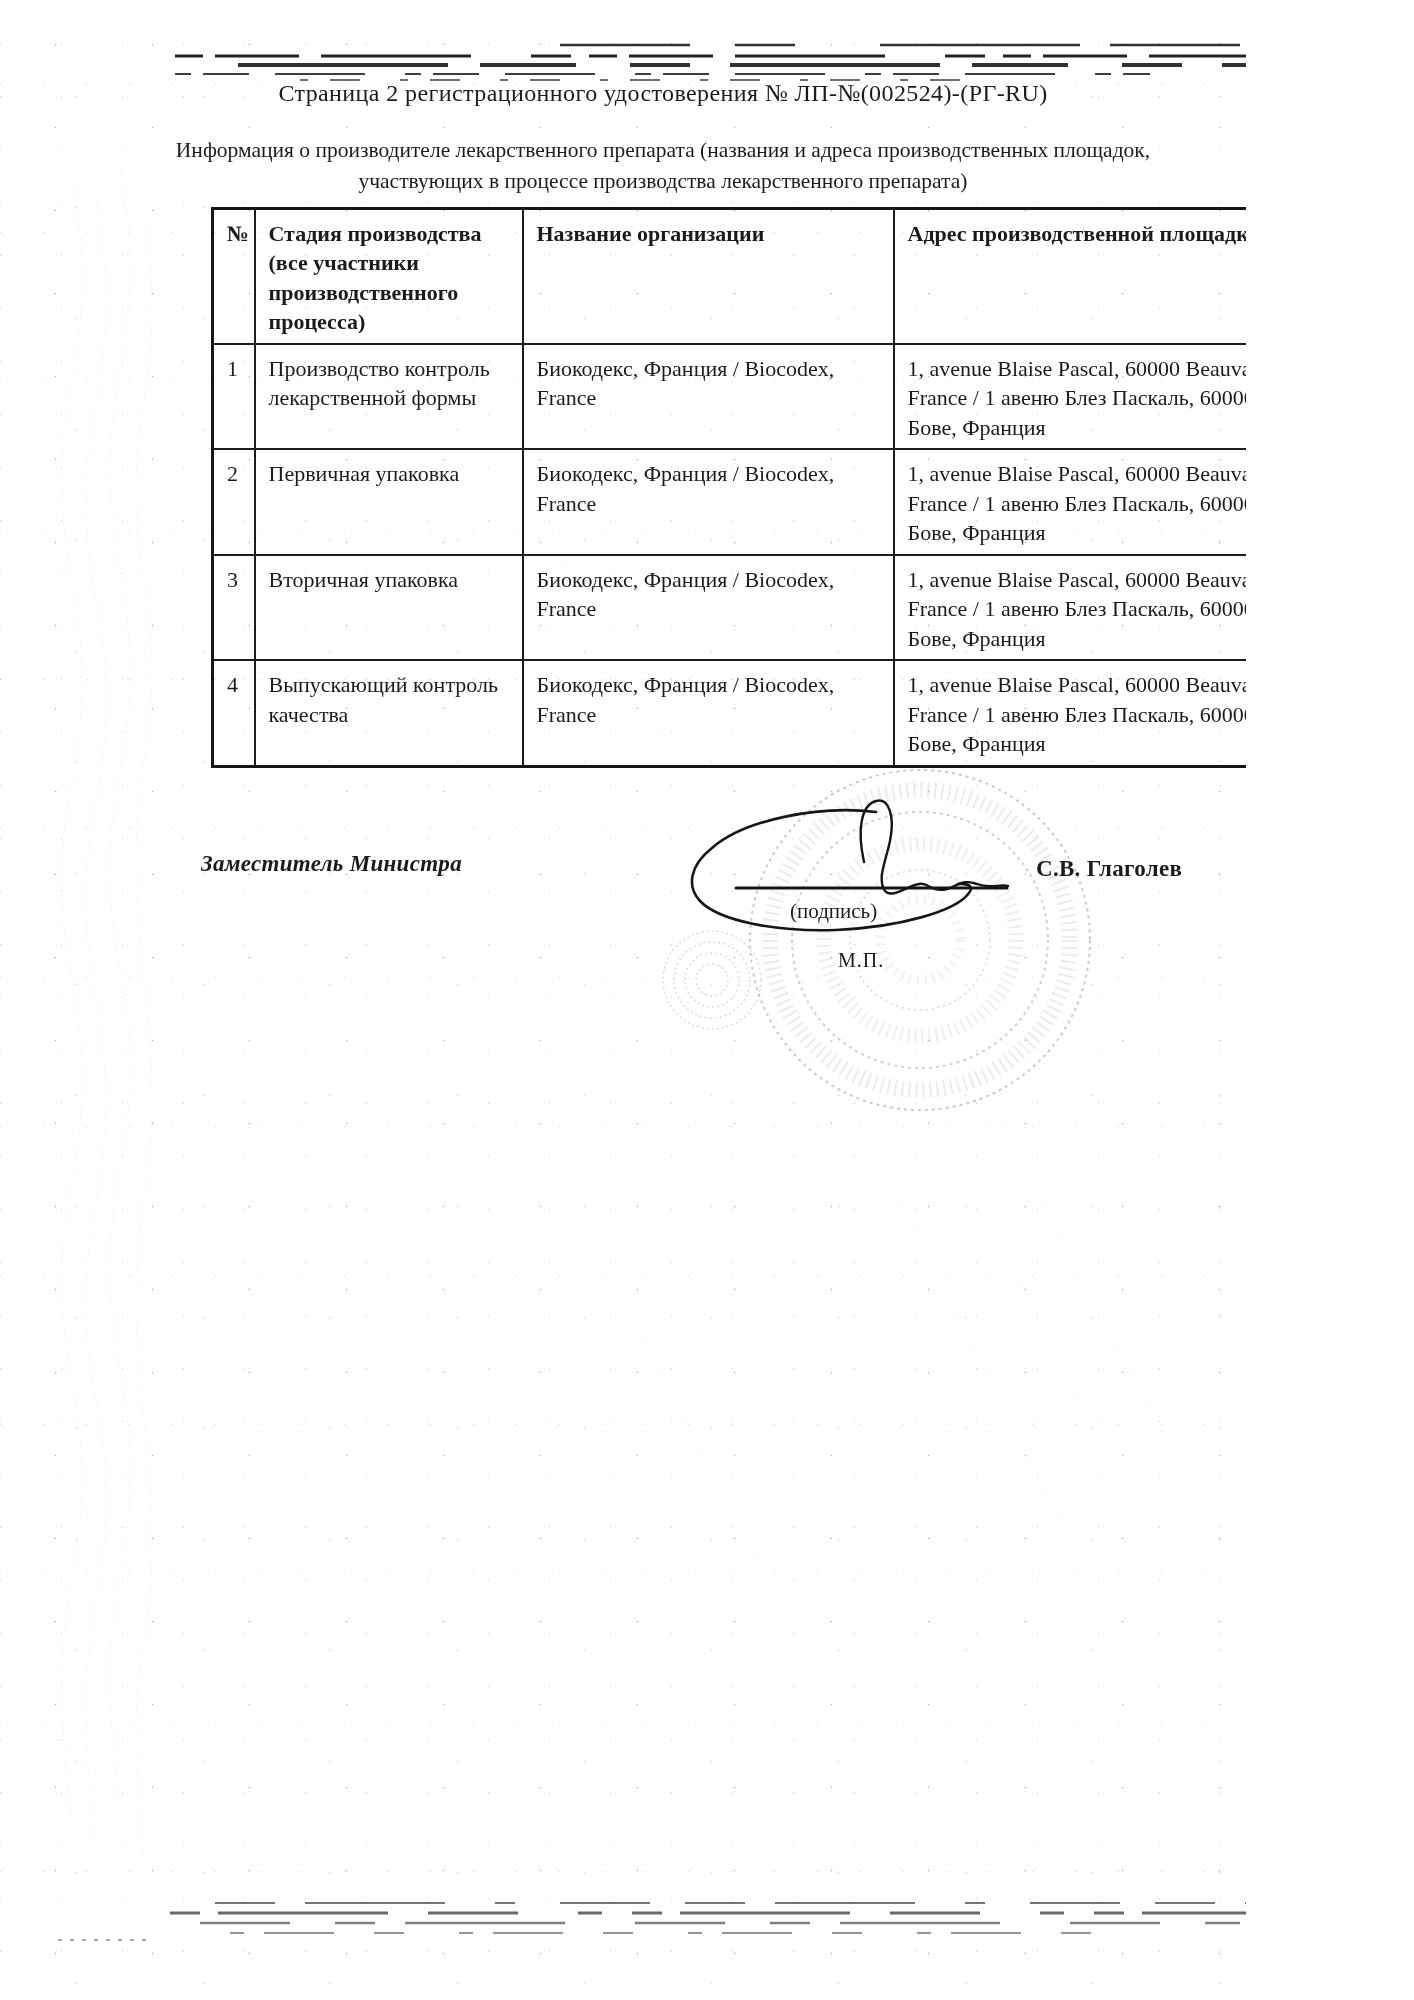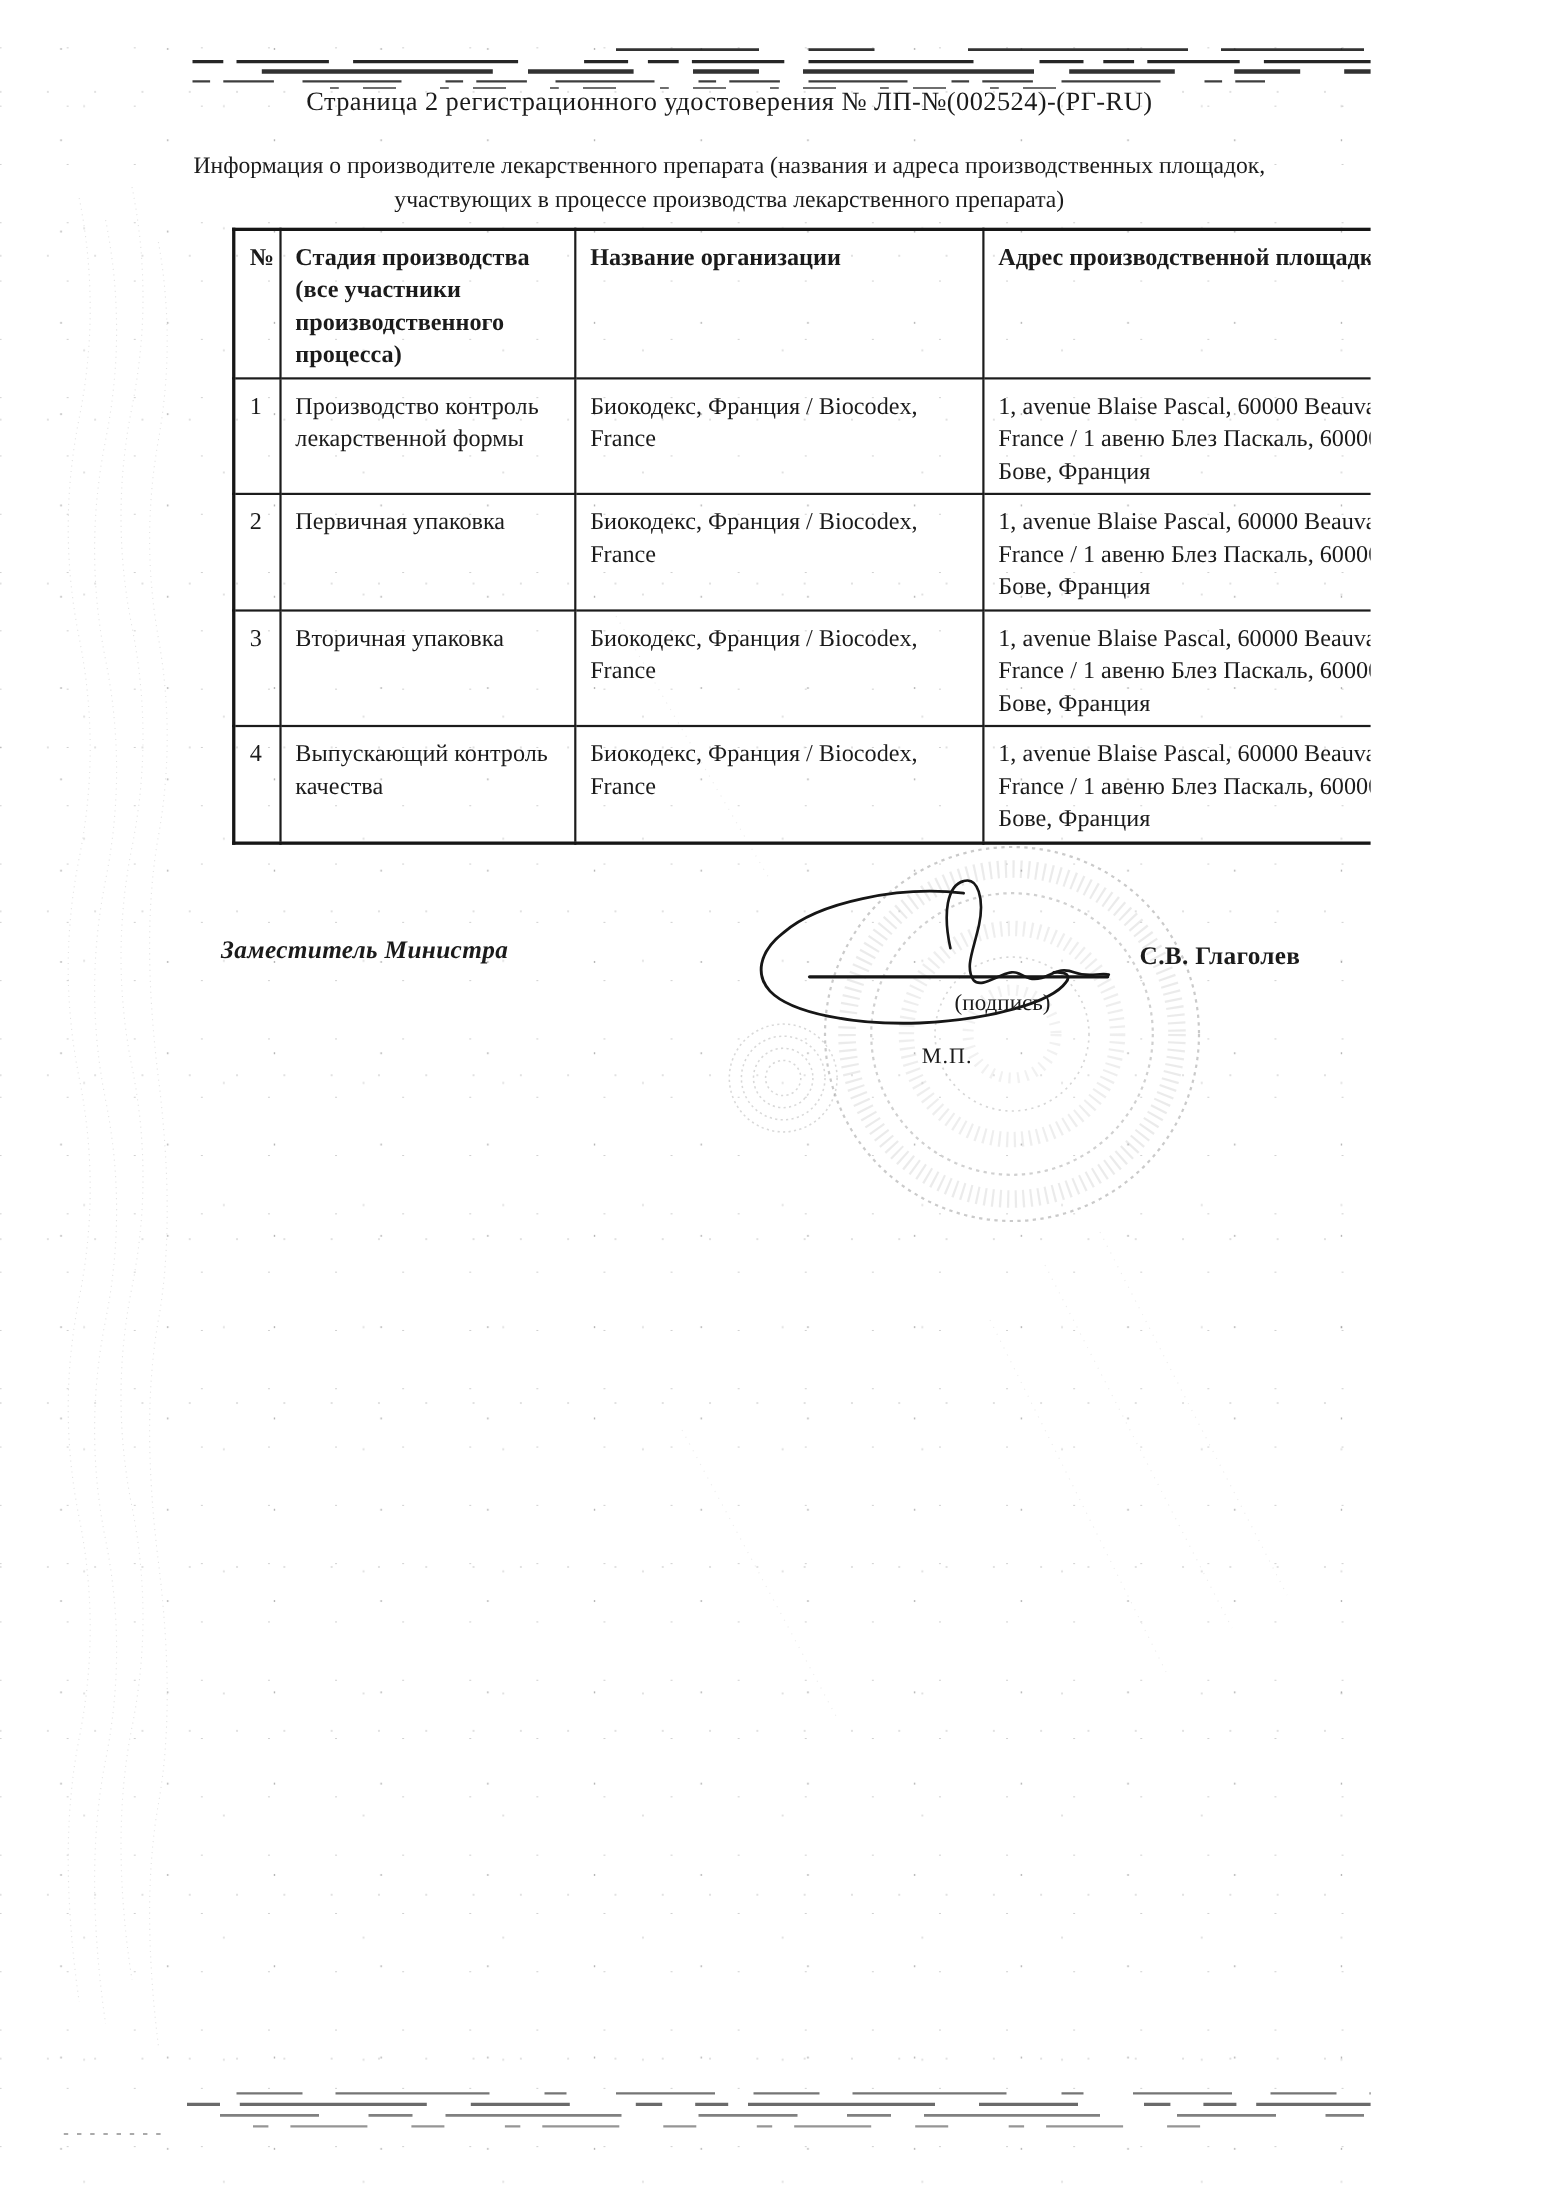--- a/index.html
+++ b/index.html
@@ -49,21 +49,21 @@
   .doc-table th{font-weight:bold;}
   .col-num{width:42px;}
   .col-stage{width:268px;}
   .col-org{width:371px;}
   .col-addr{width:420px;}
   tr.hdr{height:132px;}
   tr.row{height:100px;}
 
   .sig-role{position:absolute;left:201px;top:851px;font-size:23px;font-weight:bold;letter-spacing:.3px;font-style:italic;}
   .sig-name{position:absolute;left:1020px;top:856px;font-size:23px;font-weight:bold;letter-spacing:.3px;margin-left:16px;}
-  .sig-caption{position:absolute;left:790px;top:899px;width:165px;text-align:right;font-size:21px;}
+  .sig-caption{position:absolute;left:790px;top:899px;width:165px;text-align:left;font-size:21px;}
   .sig-mp{position:absolute;left:838px;top:949px;font-size:20px;letter-spacing:1px;}
 </style>
 </head>
 <body>
 
 <div class="page">
 
   <div class="noise"></div>
 
   <svg class="svg-layer" width="1414" height="2000" viewBox="0 0 1414 2000">

